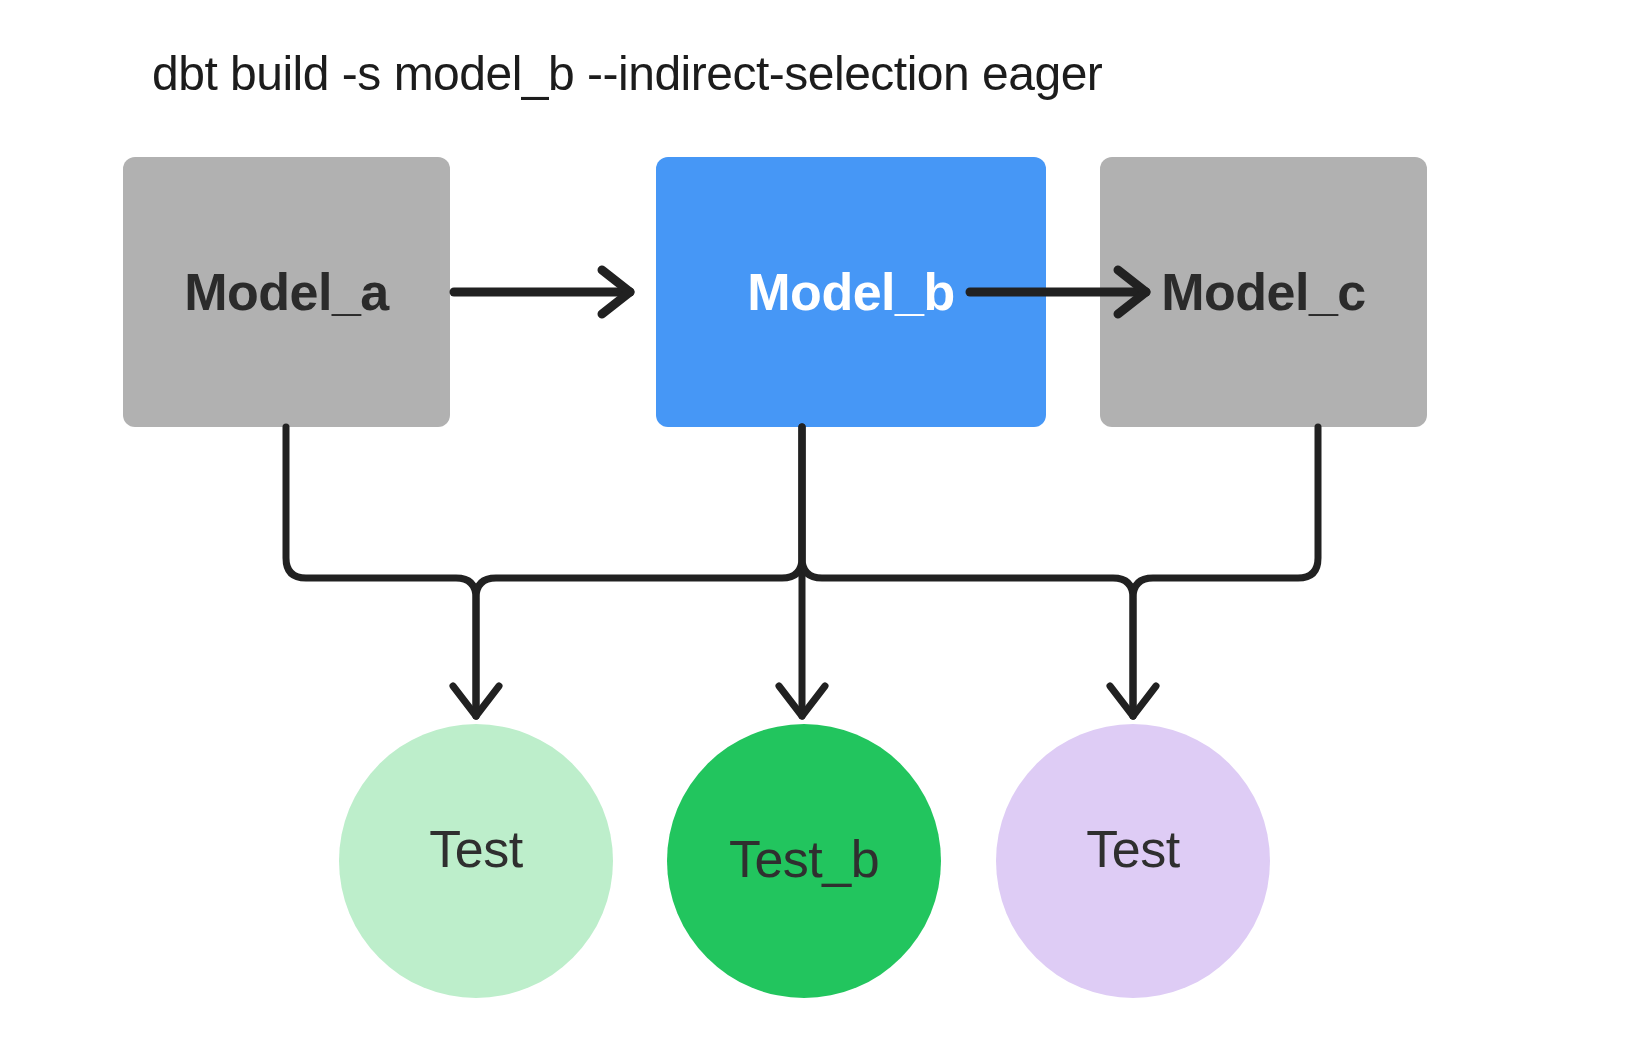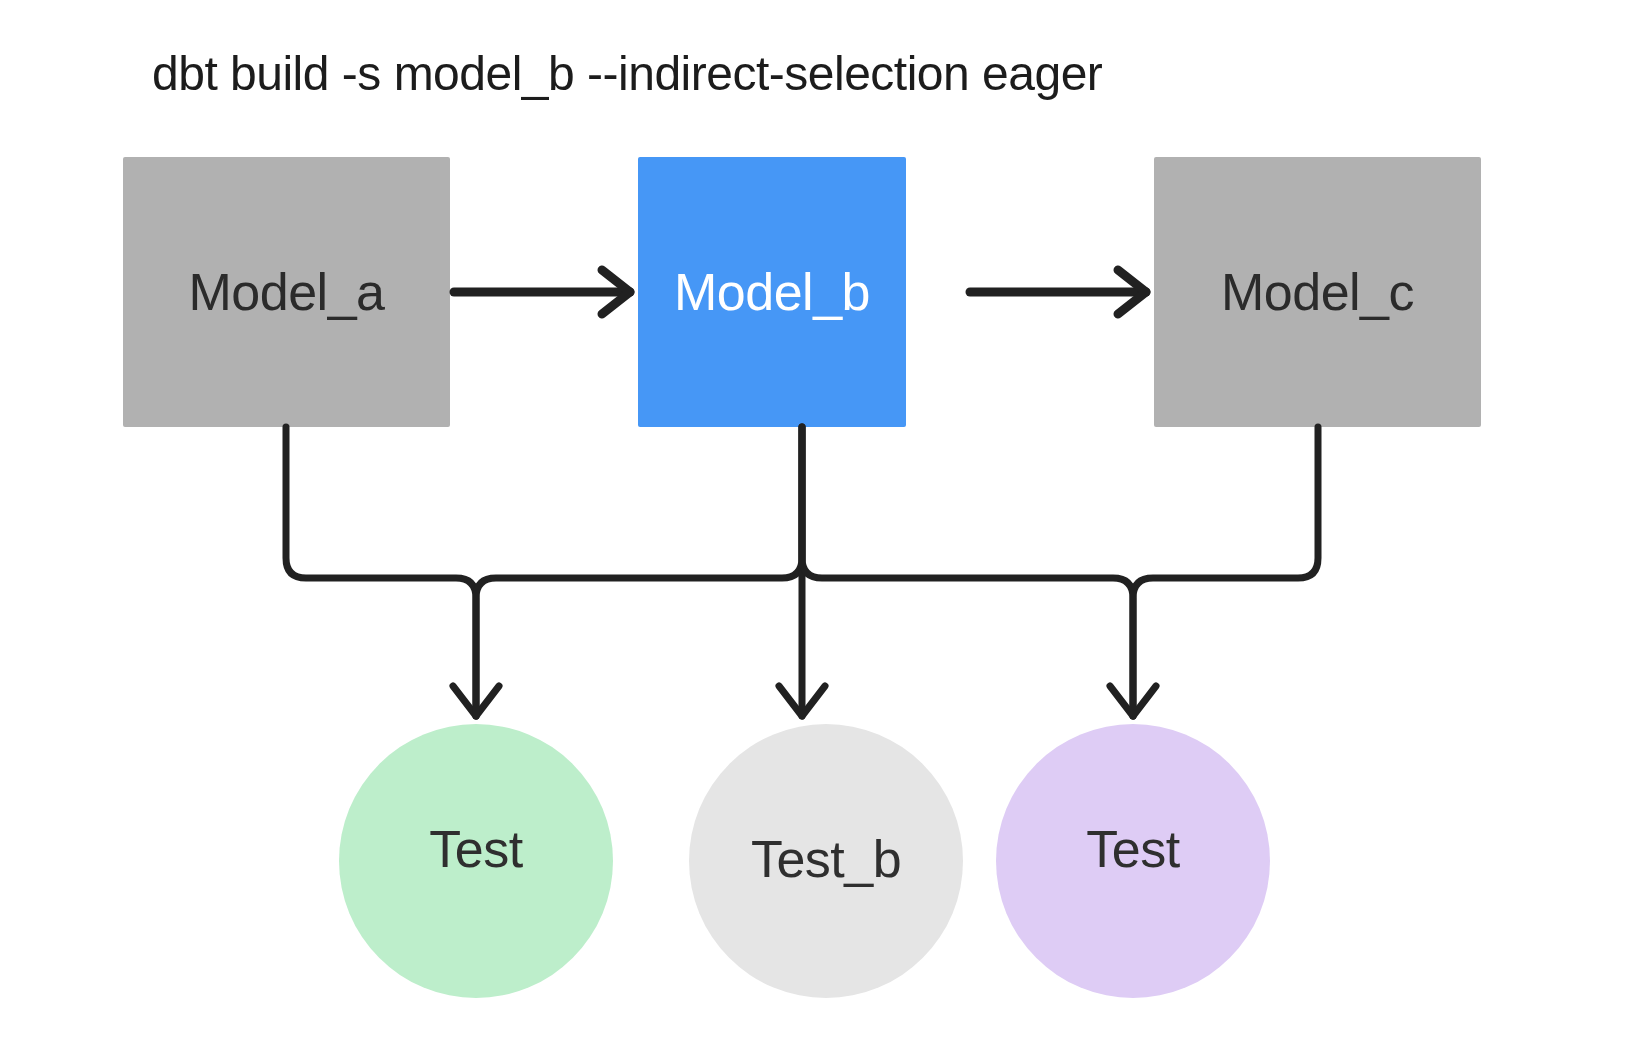--- a/index.html
+++ b/index.html
@@ -24,54 +24,54 @@
     font-weight: 500;
     letter-spacing: -0.5px;
     color: #1c1c1c;
     white-space: nowrap;
   }
   .box {
     position: absolute;
     top: 141px;
     width: 327px;
     height: 270px;
-    border-radius: 2px;
+    border-radius: 12px;
     display: flex;
     align-items: center;
     justify-content: center;
     font-size: 52px;
-    font-weight: 400;
+    font-weight: 700;
     letter-spacing: -0.5px;
     color: #2b2b2b;
   }
   .box.gray { background: #b1b1b1; }
   .box.blue { background: #4697f6; color: #ffffff; }
   #node-model-a { left: 123px; }
-  #node-model-b { left: 638px; width: 268px; justify-content: center; }
-  #node-model-c { left: 1154px; }
+  #node-model-b { left: 656px; width: 390px; justify-content: center; }
+  #node-model-c { left: 1100px; }
 
   .circle {
     position: absolute;
     top: 708px;
     width: 274px;
     height: 274px;
     border-radius: 50%;
     display: flex;
     flex-direction: column;
     align-items: center;
     justify-content: center;
     font-size: 52px;
     font-weight: 500;
     letter-spacing: -0.5px;
     color: #2f2f2f;
     text-align: center;
   }
   .circle .line { line-height: 76px; }
   #node-test-ab { left: 339px; background: #bdeecb; }
-  #node-test-b  { left: 689px; background: #e5e5e5; }
+  #node-test-b  { left: 667px; background: #22c55e; }
   #node-test-bc { left: 996px; background: #deccf5; }
   #node-test-ab .label-block, #node-test-bc .label-block { transform: translateY(-12px); }
   #node-test-b .label-block { transform: translateY(-2px); }
 
   svg.connectors {
     position: absolute;
     left: 0;
     top: 0;
     pointer-events: none;
   }

